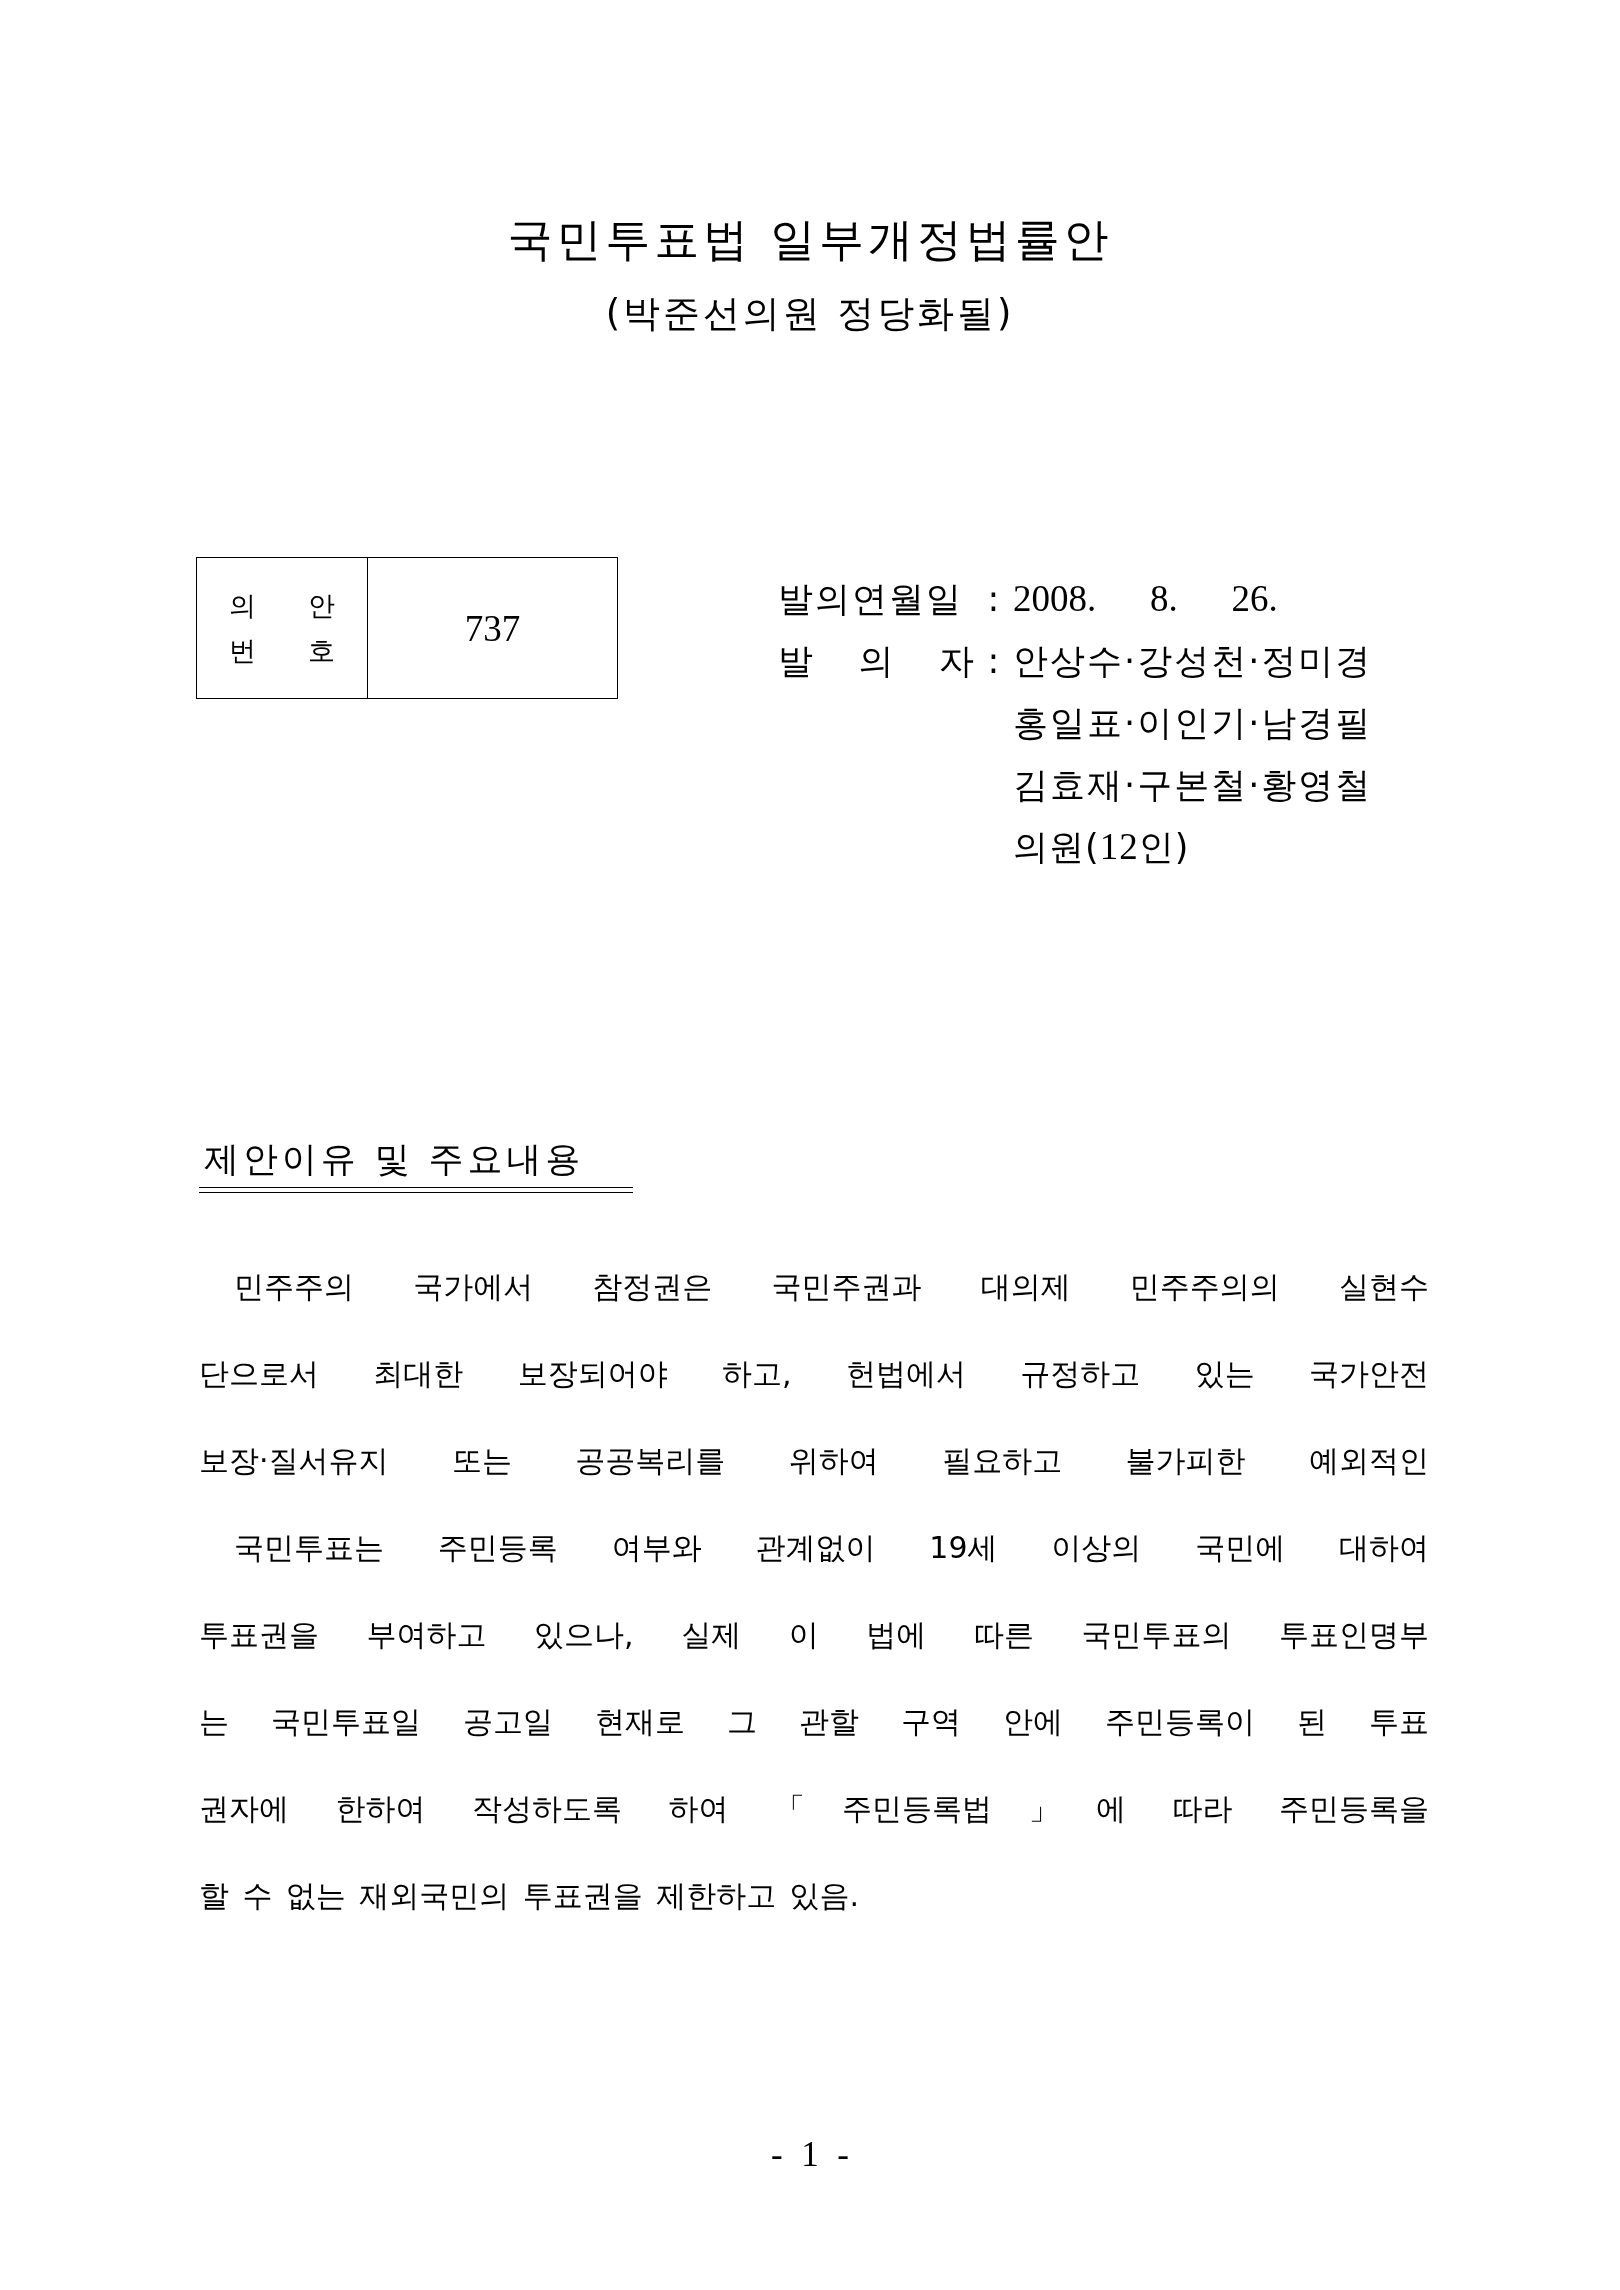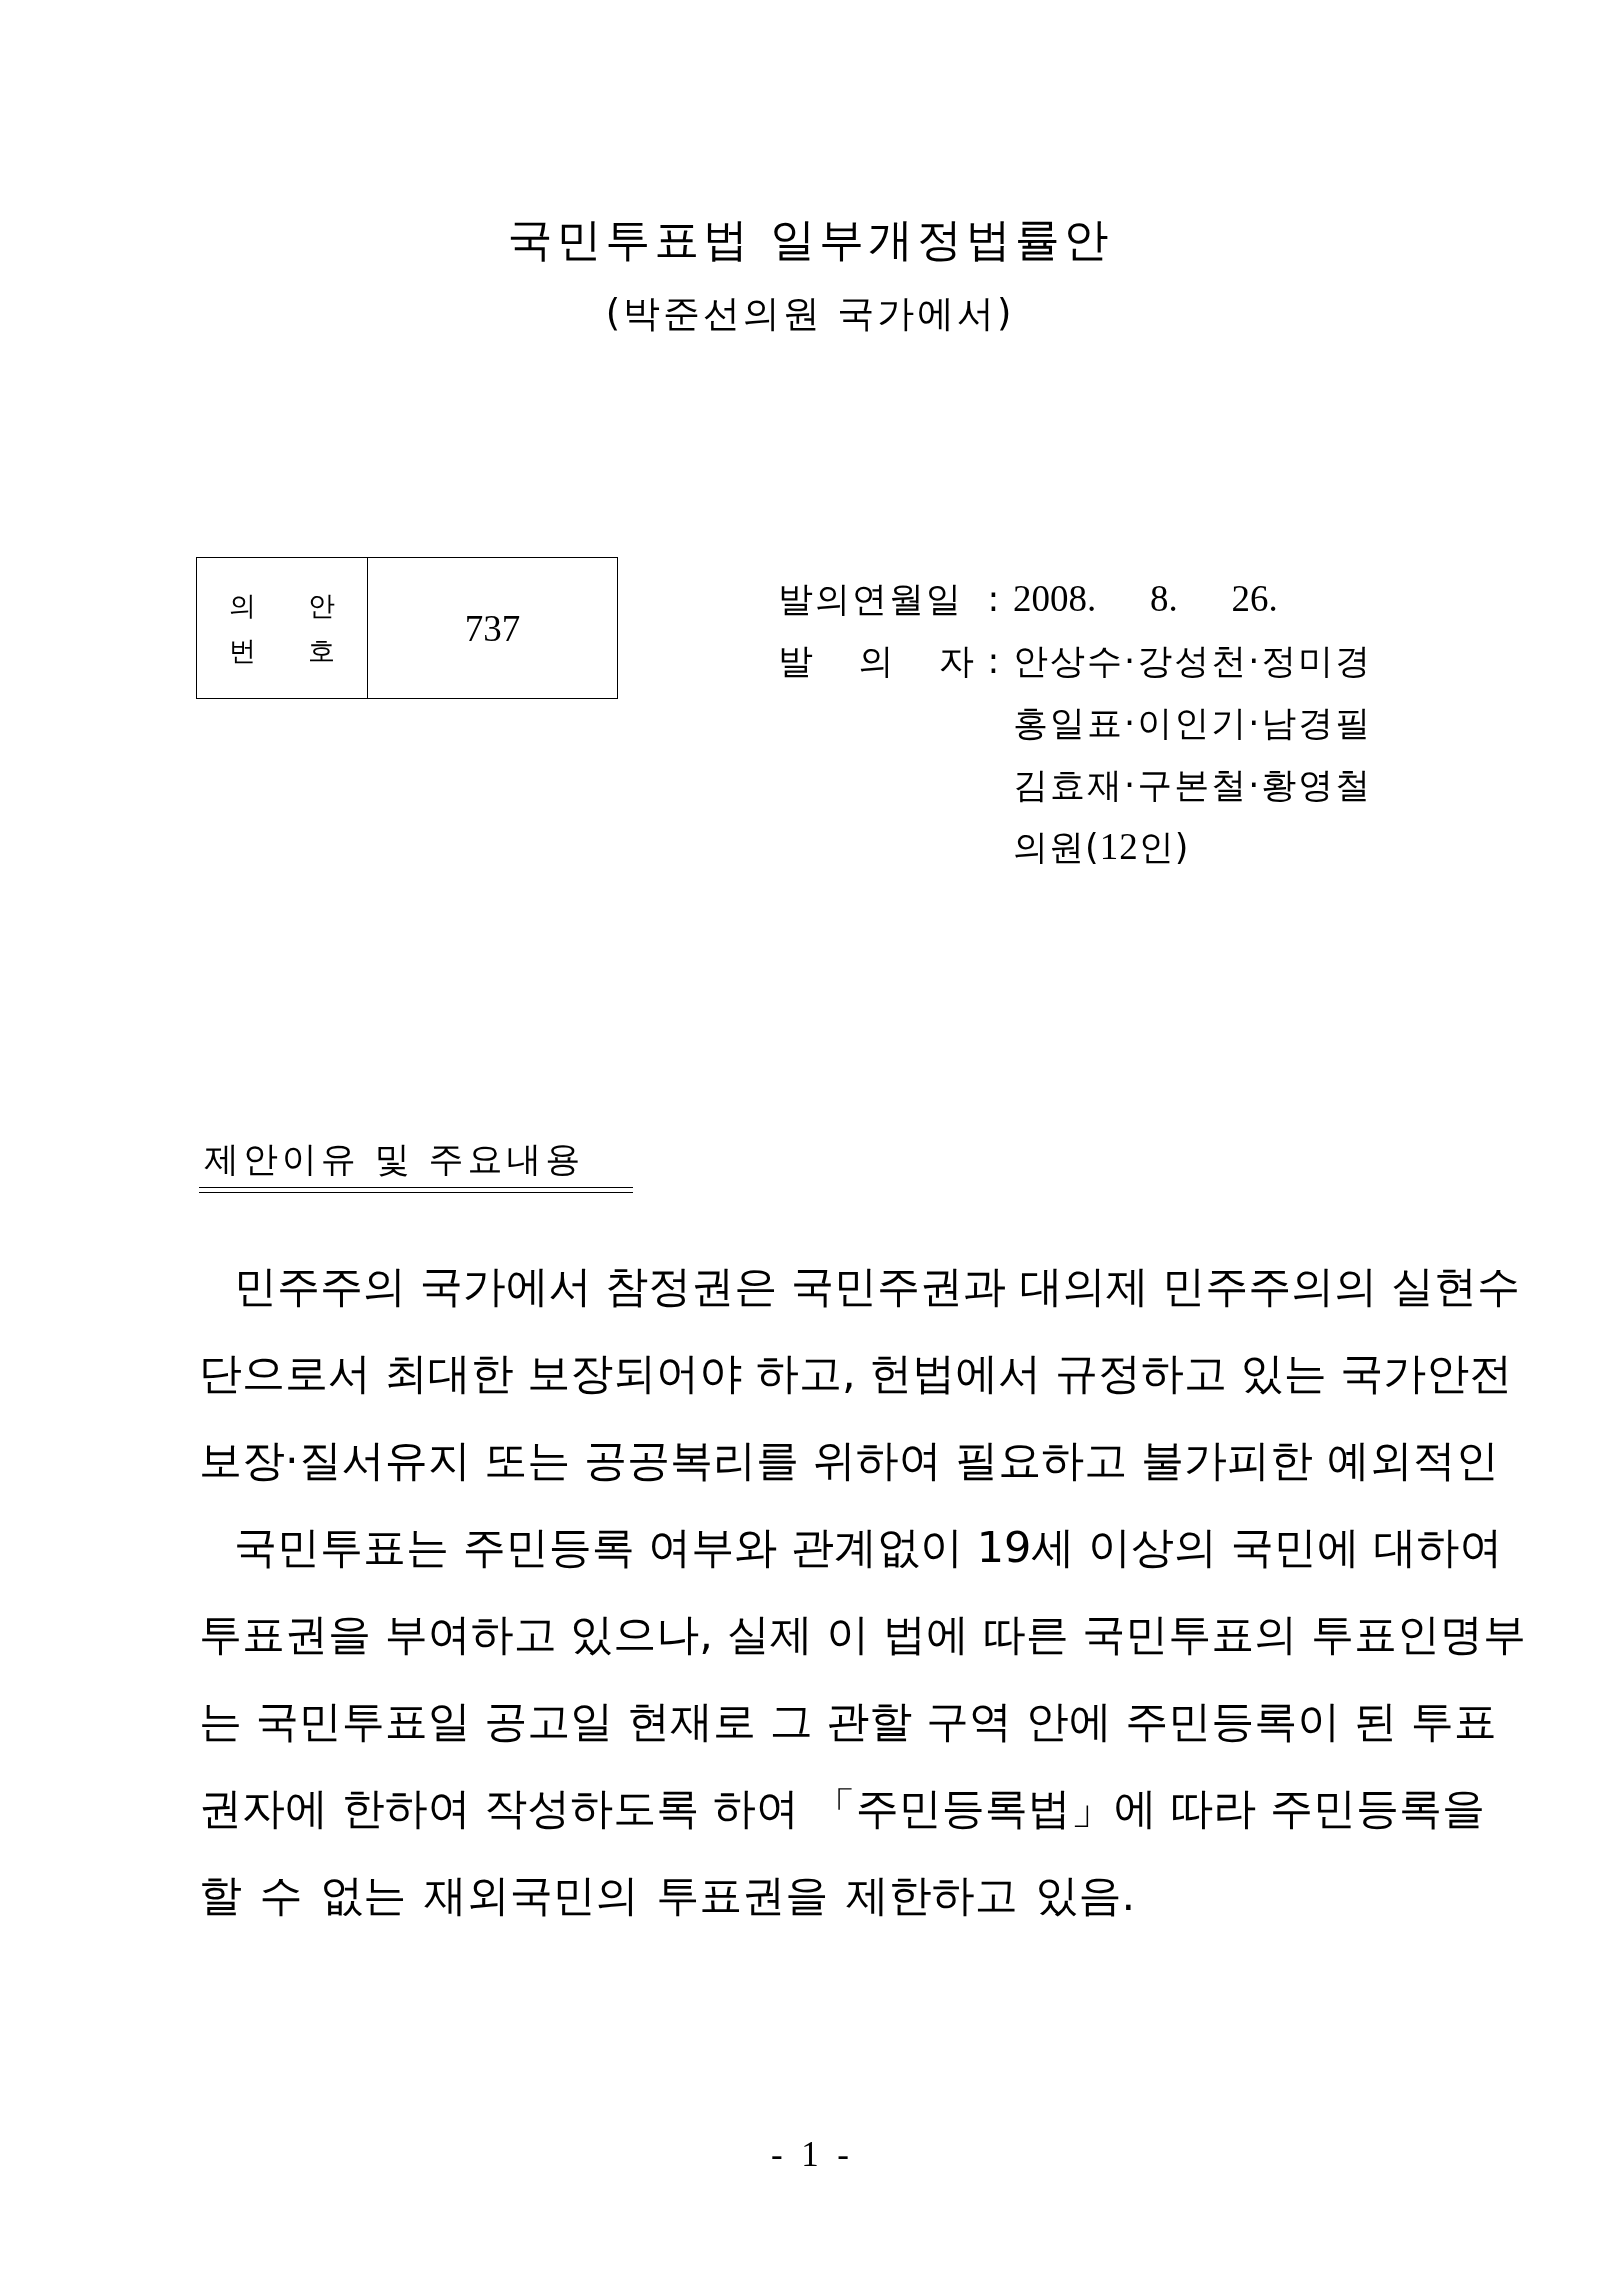--- a/index.html
+++ b/index.html
@@ -133,21 +133,21 @@
       height: 5.9px;
       border-top: 1.5px solid #000;
       border-bottom: 1.5px solid #000;
       box-sizing: border-box;
     }
     .body-text {
       position: absolute;
       left: 199px;
       top: 1243px;
       width: 1230px;
-      font-size: 43px;
+      font-size: 30px;
       line-height: 87px;
     }
     .body-line {
       white-space: nowrap;
       text-align: justify;
       text-align-last: justify;
       height: 87px;
     }
     .body-line.indent {
       padding-left: 35px;
@@ -166,21 +166,21 @@
       font-size: 35px;
       word-spacing: 9.8px;
     }
   </style>
 </head>
 <body>
 
 <div class="page">
 
   <div class="title">국민투표법 일부개정법률안</div>
-  <div class="subtitle">(박준선의원 국가에서)</div>
+  <div class="subtitle">(박준선의원 정당화될)</div>
 
   <div class="bill-box">
     <div class="label-cell">
       <div>의 안</div>
       <div>번 호</div>
     </div>
     <div class="value-cell">737</div>
   </div>
 
   <div class="meta">

